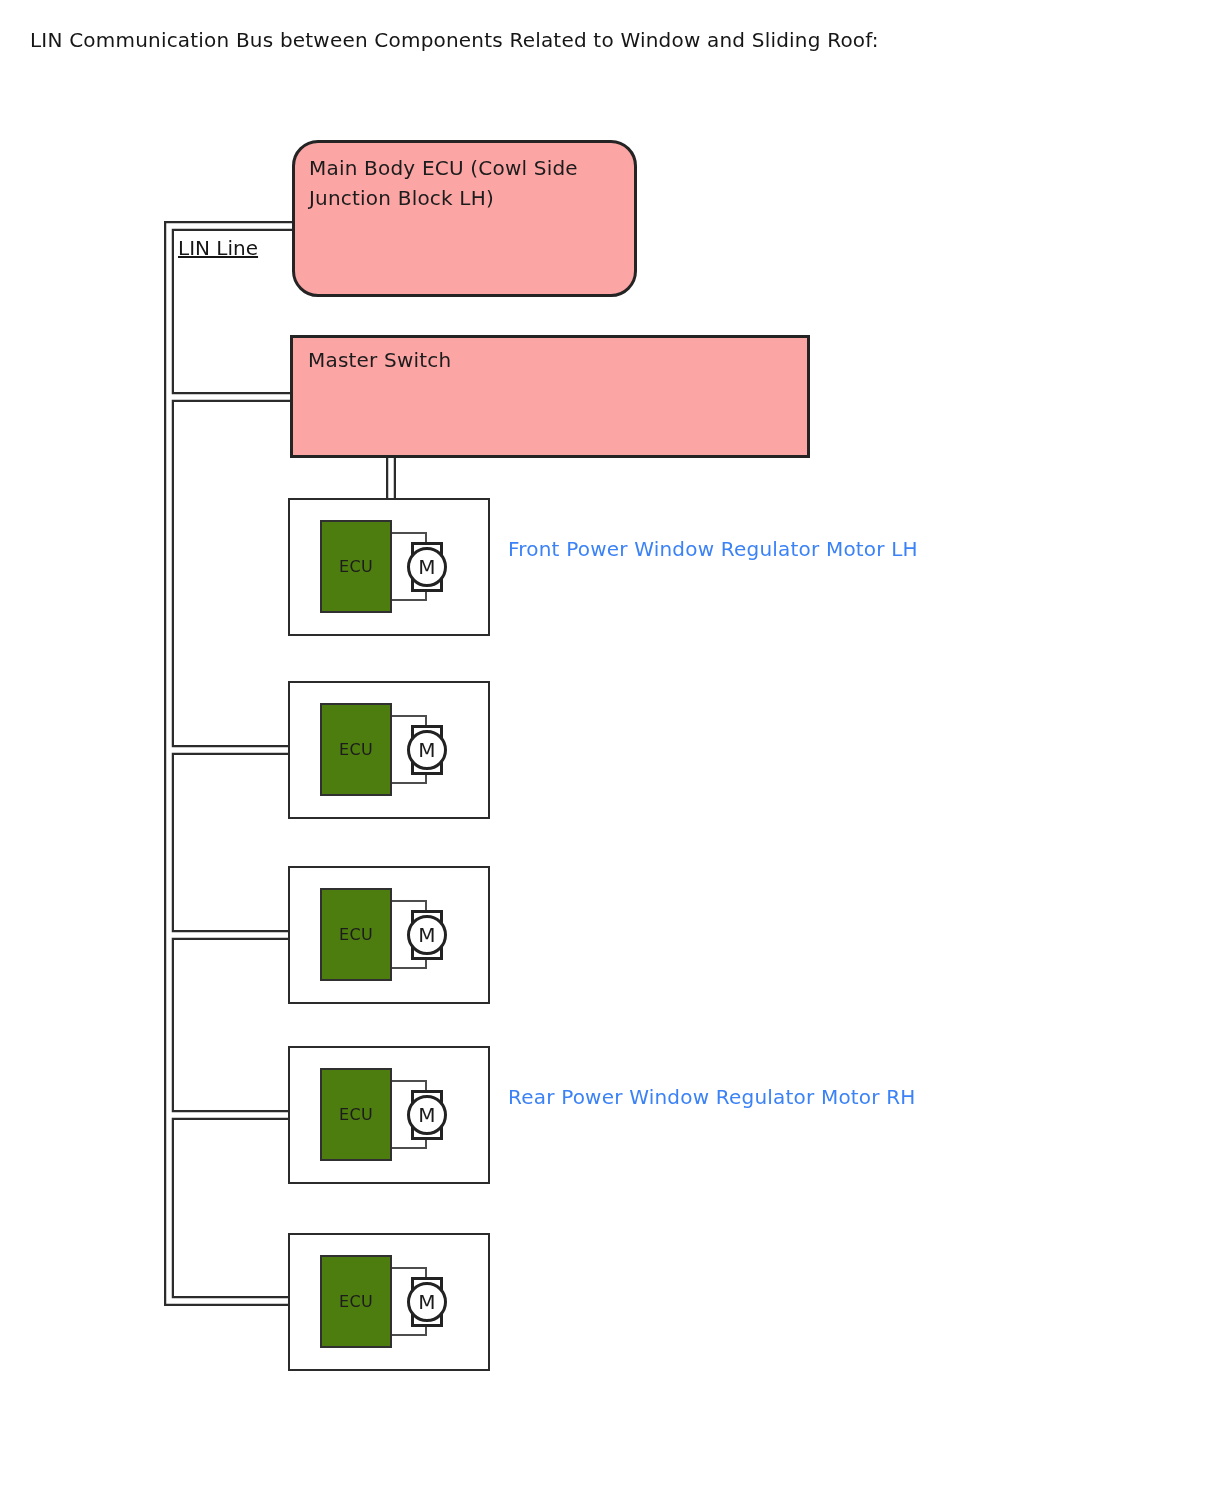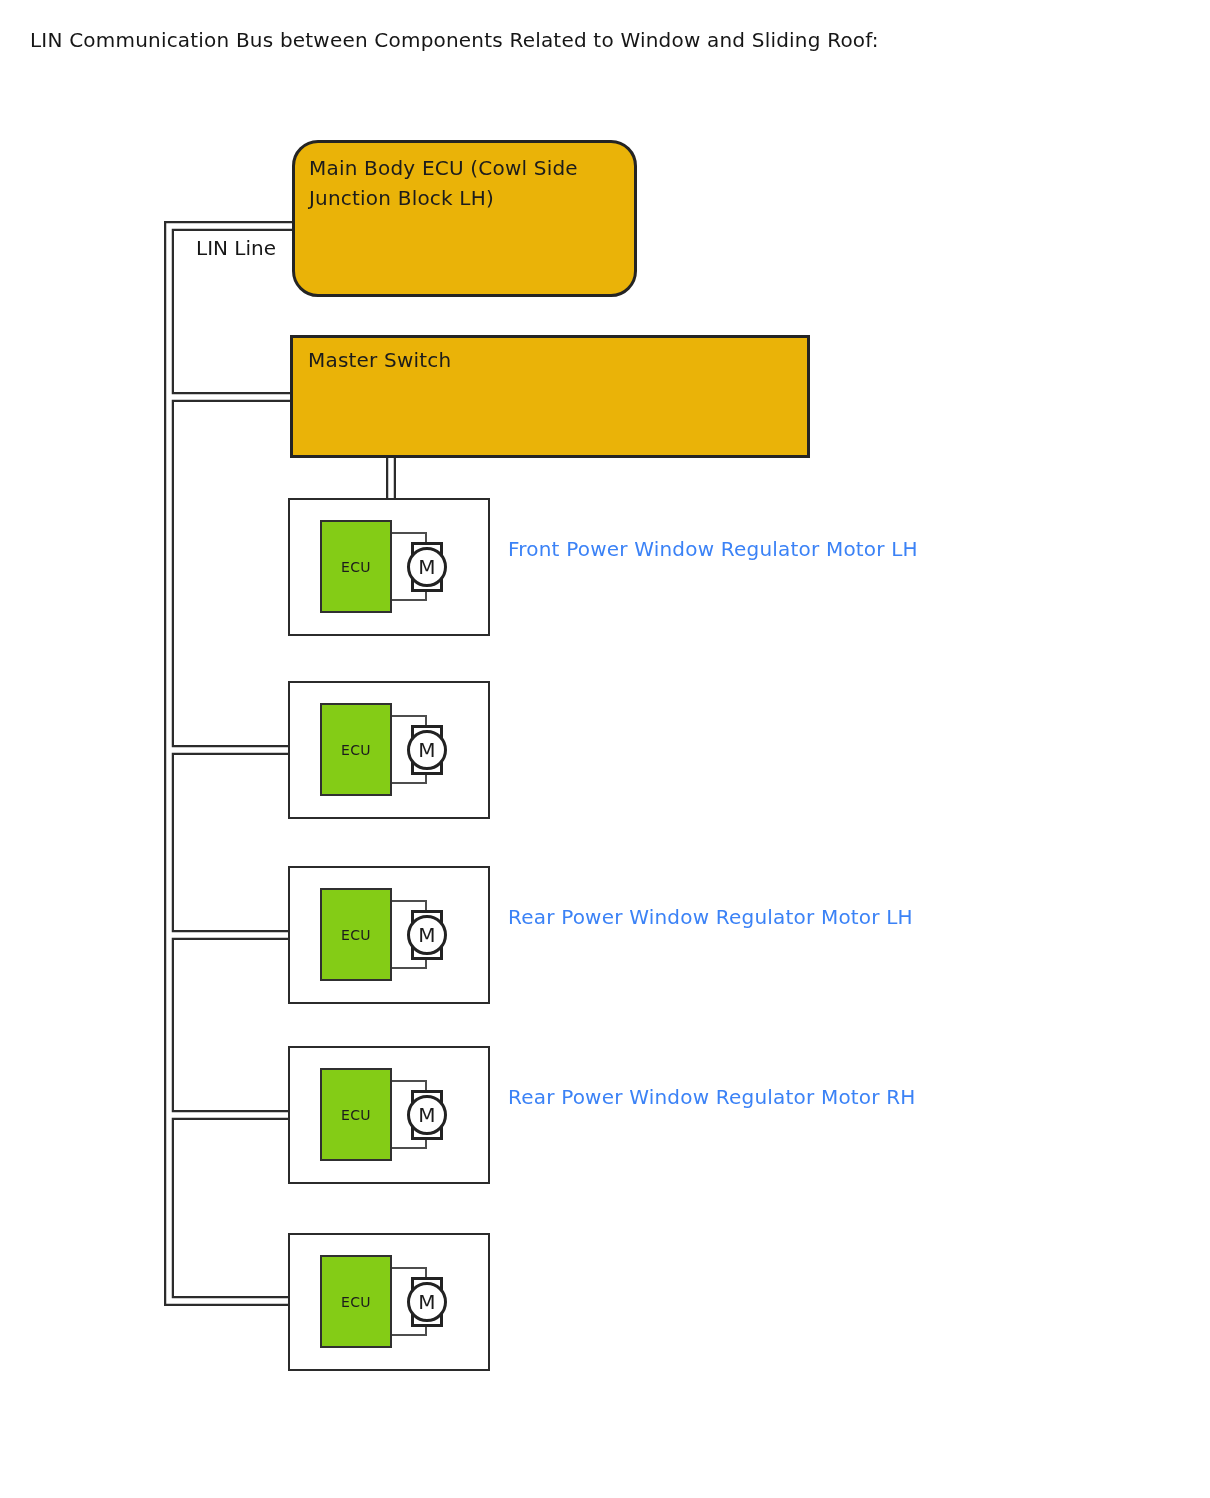--- a/index.html
+++ b/index.html
@@ -14,45 +14,45 @@
 
   .title {
     position: absolute; left: 30px; top: 28px;
     font-size: 20px; letter-spacing: 0.2px; color: #161616;
     white-space: nowrap;
   }
 
   .bus-svg { position: absolute; left: 0; top: 0; }
 
   .lin-label {
-    position: absolute; left: 196px; top: 236px;
-    font-size: 20px; color: #161616; white-space: nowrap;
+    position: absolute; left: 178px; top: 236px;
+    font-size: 20px; color: #161616; white-space: nowrap; text-decoration: underline;
   }
 
-  .node { position: absolute; background: #eab308; border: 3px solid #242424; }
+  .node { position: absolute; background: #fca5a5; border: 3px solid #242424; }
   .main-ecu {
     left: 292px; top: 140px; width: 345px; height: 157px;
     border-radius: 26px; padding: 10px 12px 0 14px;
   }
   .main-ecu .node-text { display: block; width: 320px; font-size: 20px; line-height: 30px; letter-spacing: 0.2px; }
   .master-switch {
     left: 290px; top: 335px; width: 520px; height: 123px;
     padding: 10px 12px 0 15px;
   }
   .master-switch .node-text { font-size: 20px; letter-spacing: 0.2px; margin-top: 22px; }
 
   .comp {
     position: absolute; left: 288px; width: 202px; height: 138px;
     background: #ffffff; border: 2.5px solid #2b2b2b;
   }
   .ecu {
     position: absolute; left: 30px; top: 20px; width: 72px; height: 93px;
-    background: #84cc16; border: 2.5px solid #303030;
+    background: #4d7c0f; border: 2.5px solid #303030;
     display: flex; align-items: center; justify-content: center;
-    font-size: 14px; letter-spacing: 0.3px; color: #1c1c1c;
+    font-size: 16px; letter-spacing: 0.3px; color: #1c1c1c;
   }
   .br-top {
     position: absolute; left: 101px; top: 32px; width: 36px; height: 12px;
     border-top: 2px solid #4d4d4d; border-right: 2px solid #4d4d4d;
   }
   .br-bot {
     position: absolute; left: 101px; top: 89px; width: 36px; height: 12px;
     border-bottom: 2px solid #4d4d4d; border-right: 2px solid #4d4d4d;
   }
   .motor-rect {
@@ -123,21 +123,20 @@
     <div class="motor-circle">M</div>
   </div>
 
   <div class="comp" style="top:866px">
     <span class="br-top"></span>
     <span class="br-bot"></span>
     <div class="ecu">ECU</div>
     <span class="motor-rect"></span>
     <div class="motor-circle">M</div>
   </div>
-  <div class="comp-label" style="top:904px">Rear Power Window Regulator Motor LH</div>
 
   <div class="comp" style="top:1046px">
     <span class="br-top"></span>
     <span class="br-bot"></span>
     <div class="ecu">ECU</div>
     <span class="motor-rect"></span>
     <div class="motor-circle">M</div>
   </div>
   <div class="comp-label" style="top:1084px">Rear Power Window Regulator Motor RH</div>
 

